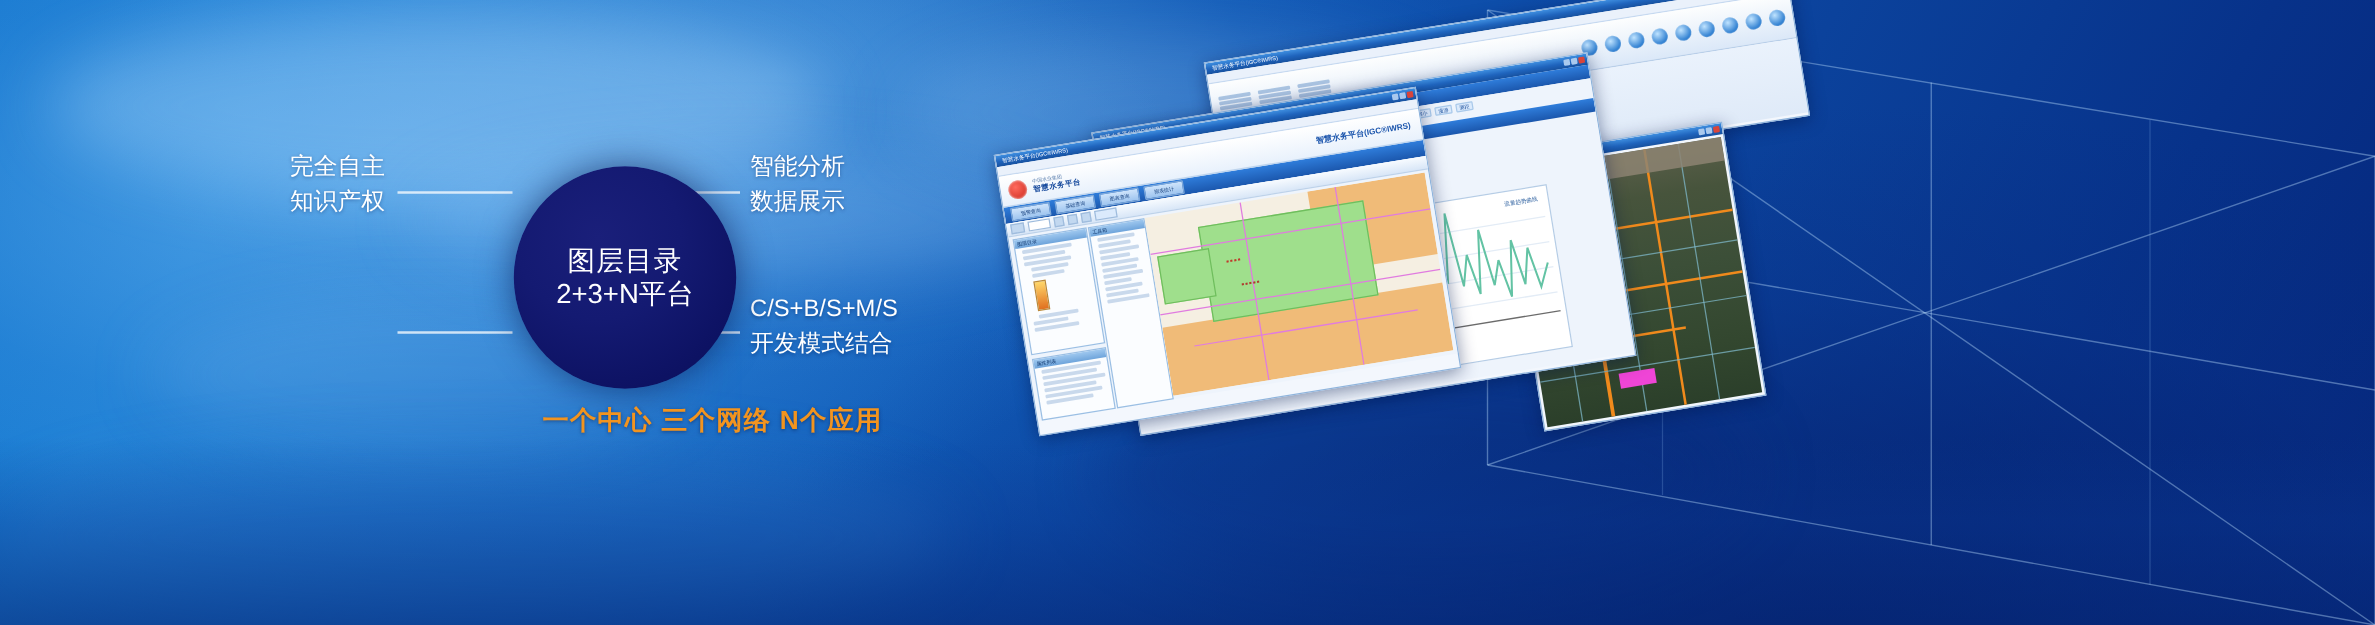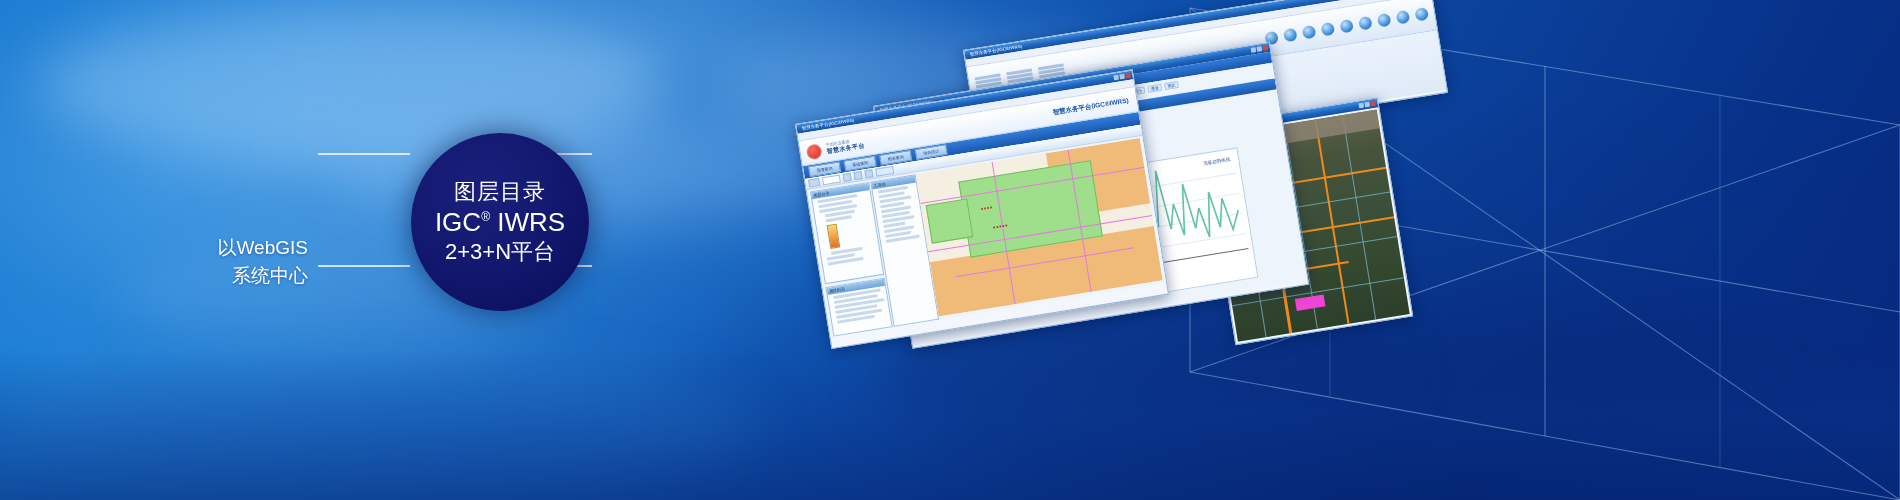--- a/index.html
+++ b/index.html
@@ -177,34 +177,42 @@
       <path d="M1330 32 L1330 396"></path>
       <path d="M1720 96 L1720 468"></path>
     </g>
   </svg>
 
   <div class="rule r-tl"></div>
   <div class="rule r-bl"></div>
   <div class="rule r-tr"></div>
   <div class="rule r-br"></div>
 
-
-  <div class="feat r f-bl">
-    <div>以WebGIS</div>
-    <div>系统中心</div>
+  <div class="feat r f-tl">
+    <div>完全自主</div>
+    <div>知识产权</div>
   </div>
 
 
+  <div class="feat l f-tr">
+    <div>智能分析</div>
+    <div>数据展示</div>
+  </div>
+
+  <div class="feat l f-br">
+    <div>C/S+B/S+M/S</div>
+    <div>开发模式结合</div>
+  </div>
 
   <div class="hub">
     <div class="l1">图层目录</div>
-    <div class="l2"><span>IGC</span><sup>®</sup>&nbsp;<span>IWRS</span></div>
     <div class="l3">2+3+N平台</div>
   </div>
 
+  <div class="tagline">一个中心  三个网络  N个应用</div>
 
   <div class="stack">
 
     <div class="win" style="left:168px;top:0px;width:470px;height:116px;transform:rotate(-9.2deg) skewY(0.2deg);transform-origin:0 0;">
       <div class="tbar">
         <span class="tt">智慧水务平台(IGC®IWRS)</span>
 
       </div>
       <div class="menu"></div>
       <div class="ribbon">

